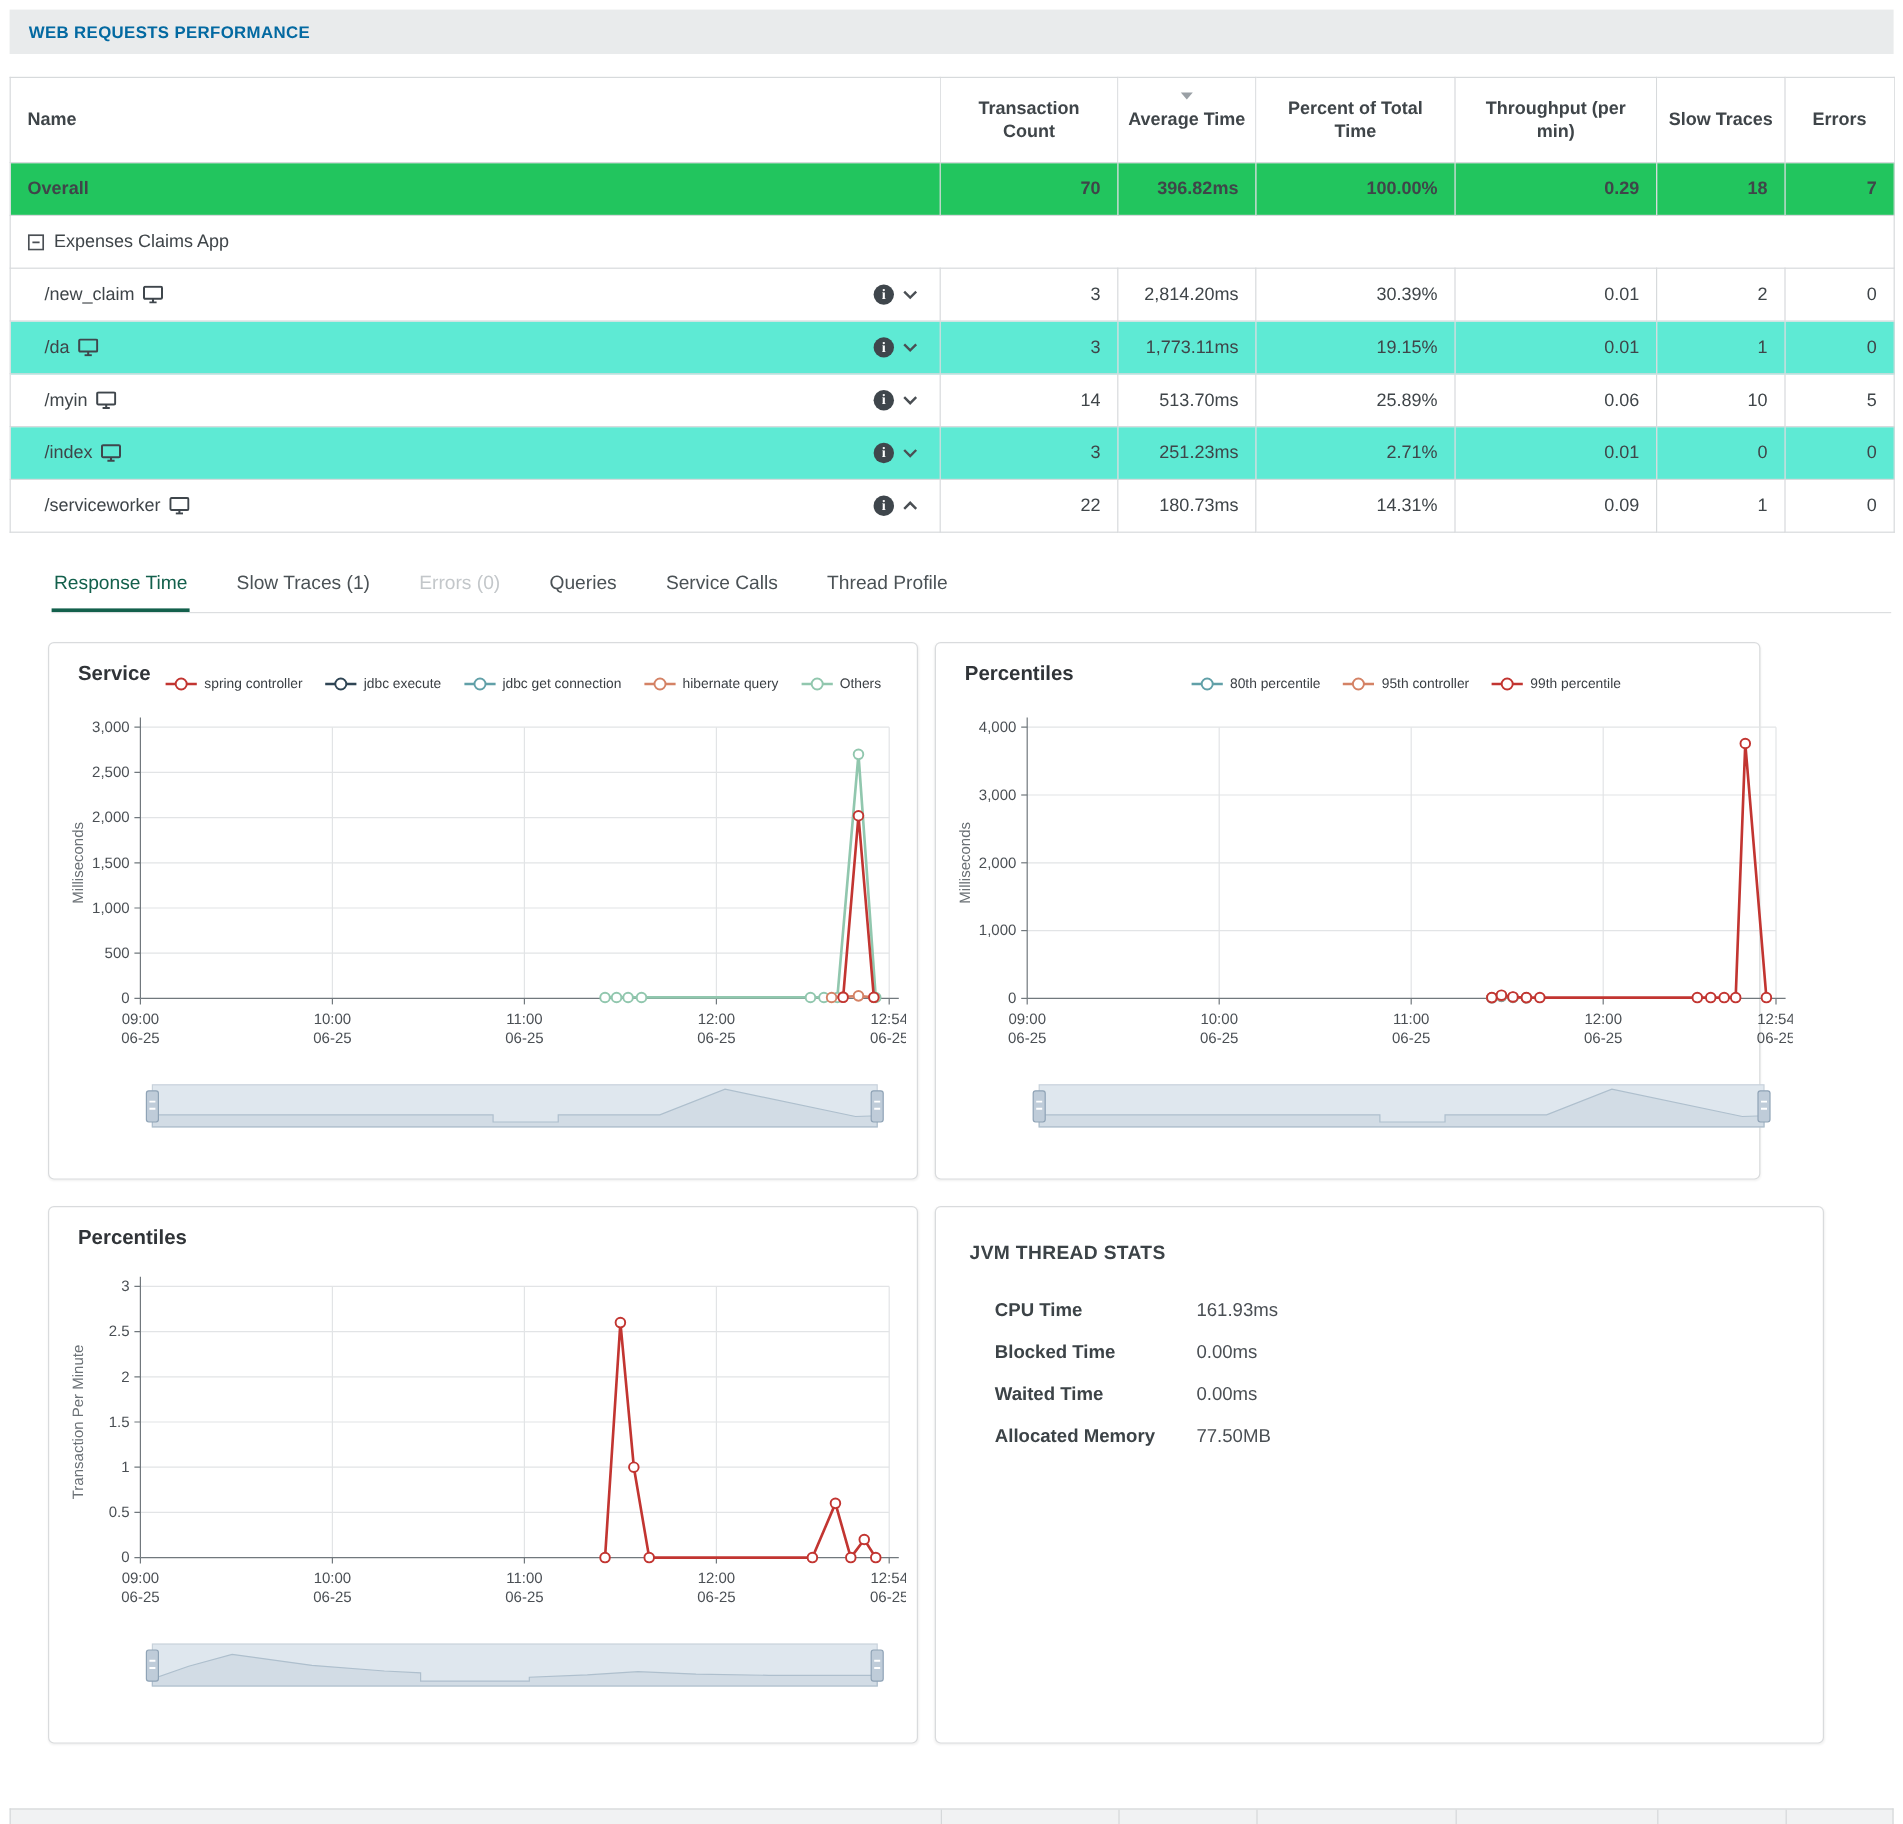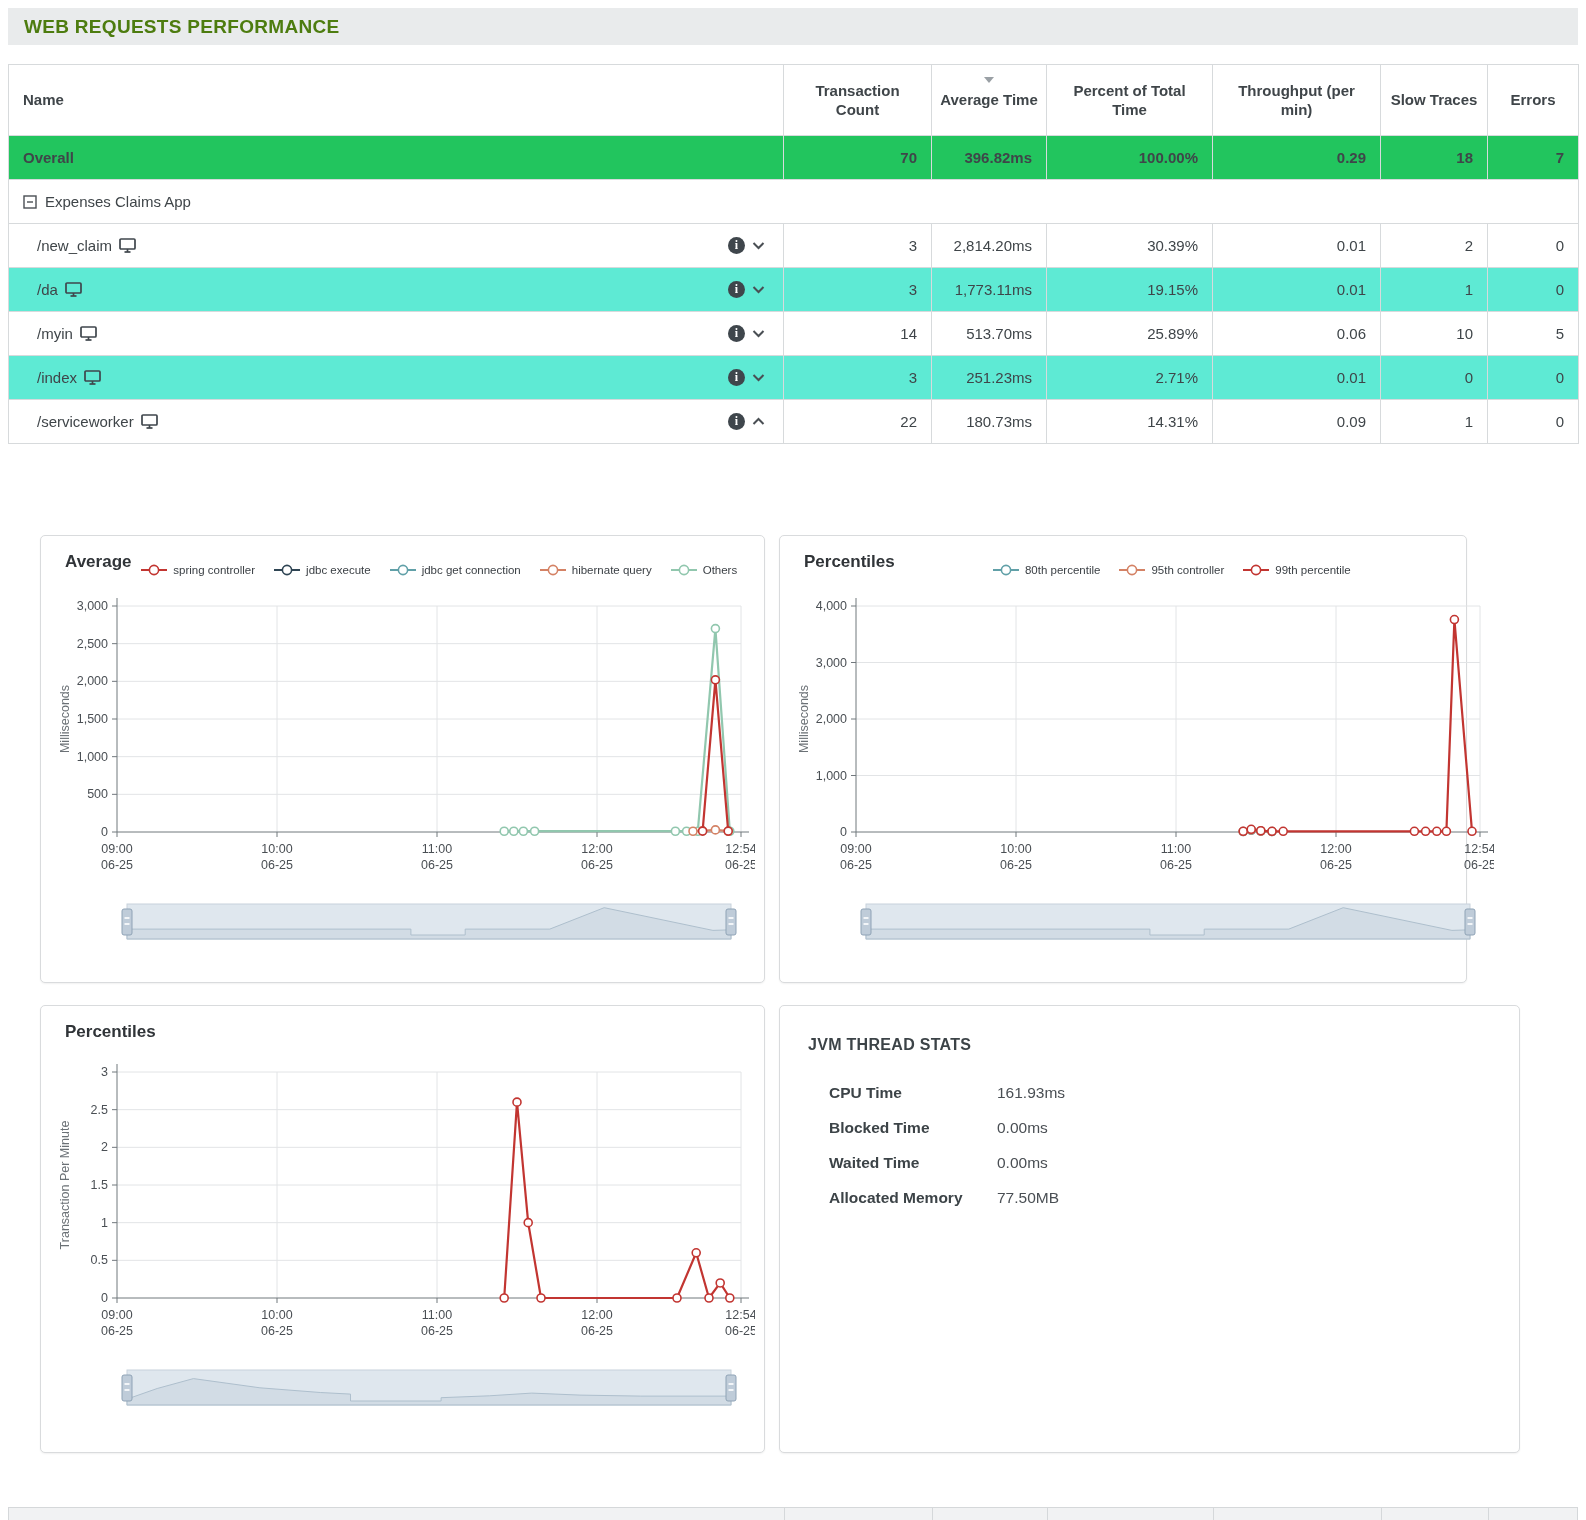--- a/index.html
+++ b/index.html
@@ -1,21 +1,21 @@
 <!DOCTYPE html>
 <html><head>
 <meta charset="utf-8">
 <style>
   * { box-sizing: border-box; margin: 0; padding: 0; }
   html,body { width:1586px; height:1520px; background:#fff; font-family:"Liberation Sans", sans-serif; overflow:hidden; }
   .page { position:relative; width:1586px; height:1520px; }
 
   
   .title-bar { position:absolute; left:8px; top:8px; width:1570px; height:37px; background:#e9ebec; display:flex; align-items:center; }
-  .title-bar span { padding-left:16px; font-size:19px; font-weight:bold; color:#4d7c0f; letter-spacing:.3px; }
+  .title-bar span { padding-left:16px; font-size:14px; font-weight:bold; color:#0369a1; letter-spacing:.3px; }
 
   
   table.perf { position:absolute; left:8px; top:64px; width:1570px; border-collapse:collapse; table-layout:fixed; background:#fff; }
   table.perf, table.perf th, table.perf td { border:1px solid #d7dadc; }
   table.perf th { height:71px; font-size:15px; font-weight:bold; color:#3f4549; text-align:center; vertical-align:middle; line-height:1.3; padding:0 8px; position:relative; background:#fff; }
   table.perf th.name-h { text-align:left; padding-left:14px; }
   table.perf td { height:44px; font-size:15px; color:#3f4549; padding:0 14px; }
   td.num { text-align:right; }
   tr.overall { background:#22c55e; font-weight:bold; }
   tr.alt { background:#5eead4; }
@@ -228,24 +228,32 @@
       <td class="num c1">22</td>
           <td class="num c2">180.73ms</td>
           <td class="num c3">14.31%</td>
           <td class="num c4">0.09</td>
           <td class="num c5">1</td>
           <td class="num c6">0</td>
     </tr>
       </tbody>
     </table>
 
+  <div class="tabs">
+    <div class="tab active">Response Time</div>
+    <div class="tab">Slow Traces (1)</div>
+    <div class="tab disabled">Errors (0)</div>
+    <div class="tab">Queries</div>
+    <div class="tab">Service Calls</div>
+    <div class="tab">Thread Profile</div>
+  </div>
 
   <div class="panel" id="panel-average">
     <div class="chart-head">
-      <div class="chart-title">Average</div>
+      <div class="chart-title">Service</div>
       <div class="legend" id="legend-average">
           <span class="leg-item">
             <svg width="28" height="12">
       <line x1="1" y1="6" x2="27" y2="6" stroke="#c23531" stroke-width="2"></line>
       <circle cx="14" cy="6" r="4.6" fill="#fff" stroke="#c23531" stroke-width="1.6"></circle>
             </svg>
             <span>spring controller</span>
           </span>
           <span class="leg-item">
             <svg width="28" height="12">

